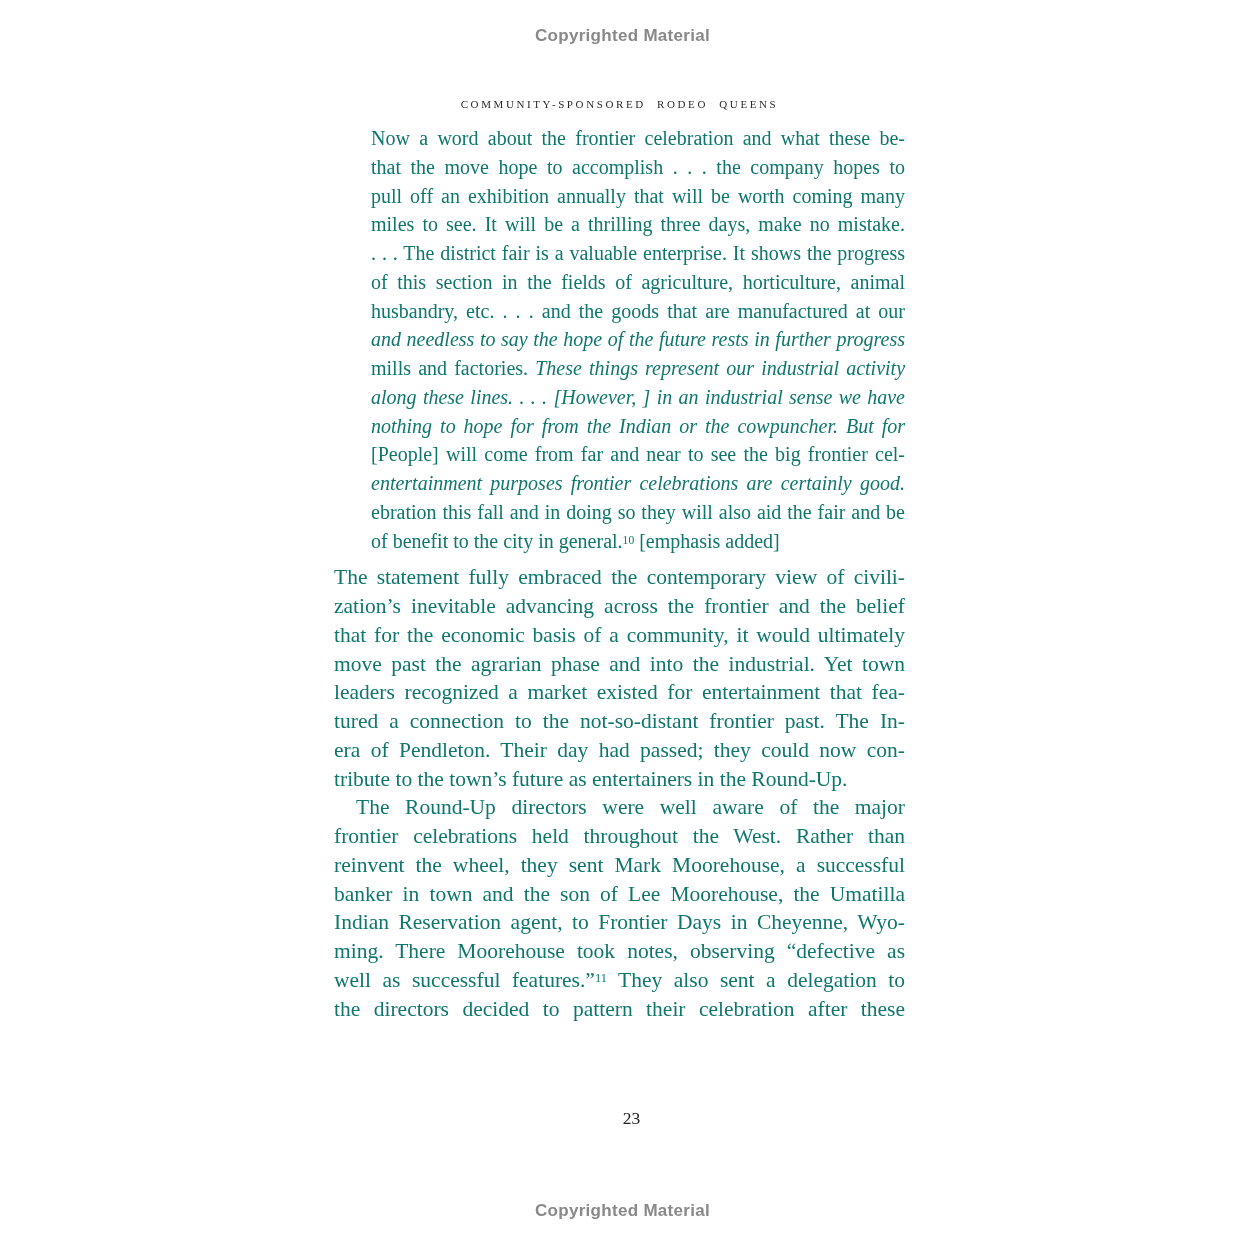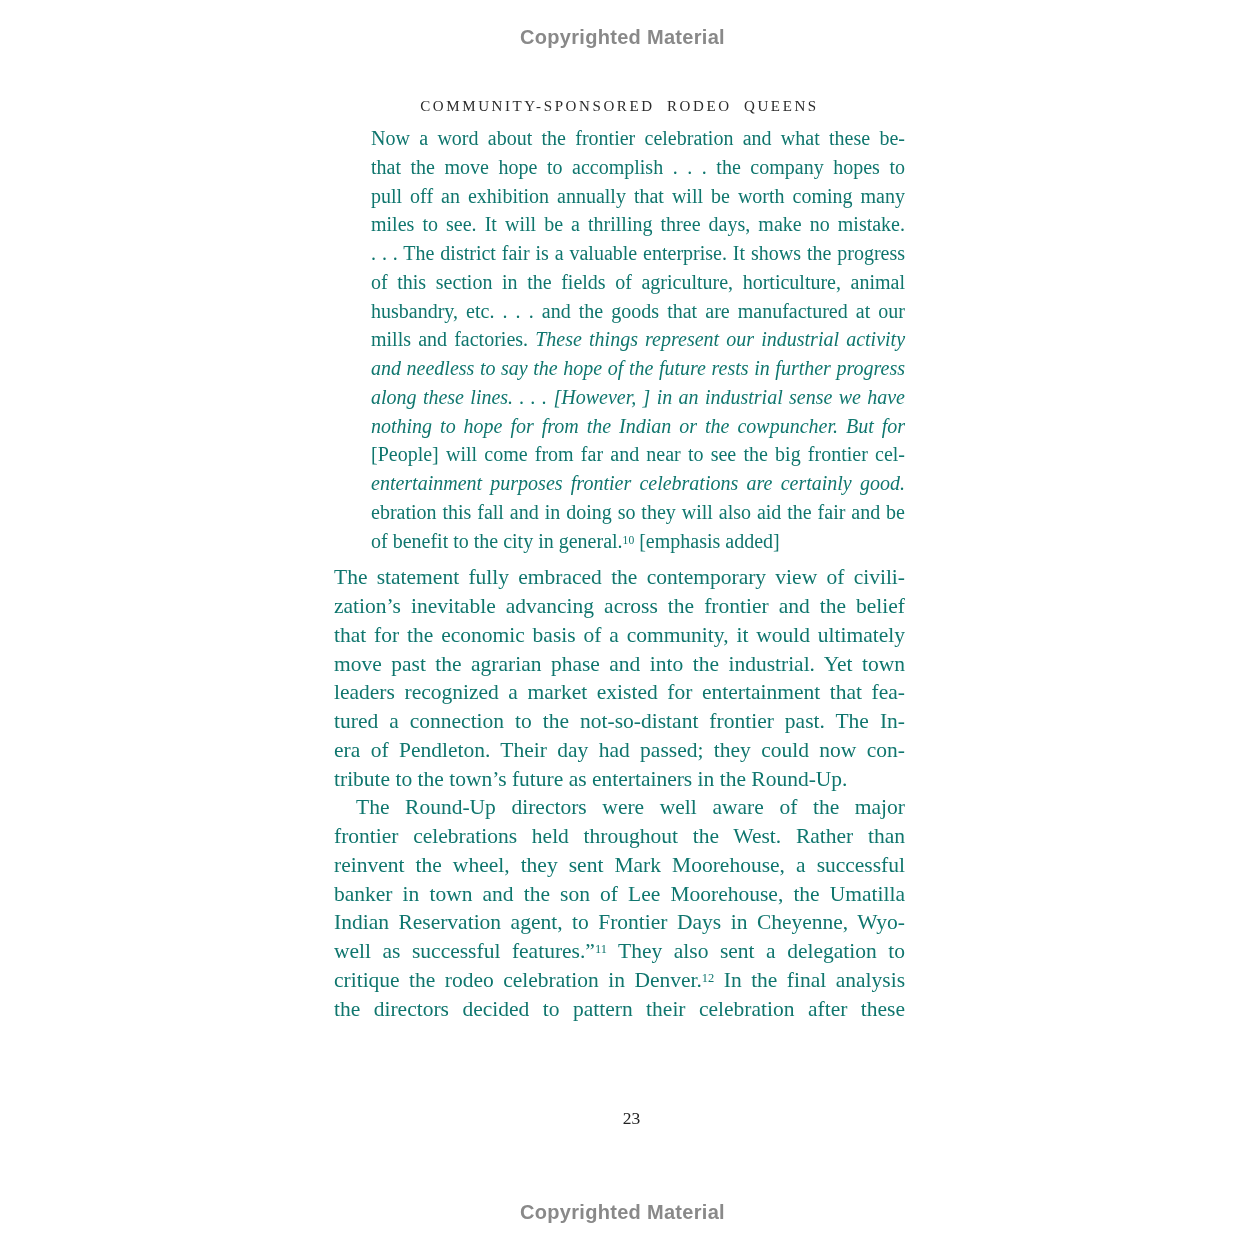--- a/index.html
+++ b/index.html
@@ -1,24 +1,24 @@
 <!DOCTYPE html>
 <html><head>
 <meta charset="utf-8">
 <style>
   html,body{margin:0;padding:0;background:#ffffff;}
   .page{position:relative;width:1245px;height:1245px;background:#ffffff;overflow:hidden;
         font-family:"Liberation Serif",serif;}
   .notice{position:absolute;left:0;width:100%;text-align:center;
           font-family:"Liberation Sans",sans-serif;font-weight:bold;
-          font-size:20px;color:#898989;letter-spacing:.3px;}
+          font-size:17px;color:#898989;letter-spacing:.3px;}
   .notice.top{top:26px;}
   .notice.bottom{top:1201px;}
   .running-head{position:absolute;left:334px;top:98px;width:571px;text-align:center;
-          font-size:15px;color:#2a2a2a;letter-spacing:2.6px;word-spacing:6px;}
+          font-size:11px;color:#2a2a2a;letter-spacing:2.6px;word-spacing:6px;}
   .content{position:absolute;left:334px;top:124px;width:571px;color:#0f766e;}
   .quote{margin-left:37px;width:534px;font-size:20px;line-height:28.75px;}
   .bodytext{margin-top:8px;width:571px;font-size:21.5px;line-height:28.75px;}
   .ln{text-align:justify;text-align-last:justify;height:28.75px;}
   .ln.end{text-align-last:auto;}
   .ln.indent{text-indent:22px;}
   .it{font-style:italic;}
   sup.fn{font-size:.58em;line-height:0;vertical-align:.38em;letter-spacing:0;}
   .folio{position:absolute;left:346px;top:1108px;width:571px;text-align:center;
          font-size:17.5px;color:#222222;}
@@ -35,22 +35,22 @@
   <div class="content">
 
     <div class="quote">
       <div class="ln">Now a word about the frontier celebration and what these be-</div>
       <div class="ln">that the move hope to accomplish . . . the company hopes to</div>
       <div class="ln">pull off an exhibition annually that will be worth coming many</div>
       <div class="ln">miles to see. It will be a thrilling three days, make no mistake.</div>
       <div class="ln">. . . The district fair is a valuable enterprise. It shows the progress</div>
       <div class="ln">of this section in the fields of agriculture, horticulture, animal</div>
       <div class="ln">husbandry, etc. . . . and the goods that are manufactured at our</div>
+      <div class="ln it">and needless to say the hope of the future rests in further progress</div>
       <div class="ln"><span>mills and factories. </span><span class="it">These things represent our industrial activity</span></div>
-      <div class="ln it">and needless to say the hope of the future rests in further progress</div>
       <div class="ln it">along these lines. . . . [However, ] in an industrial sense we have</div>
       <div class="ln it">nothing to hope for from the Indian or the cowpuncher. But for</div>
       <div class="ln">[People] will come from far and near to see the big frontier cel-</div>
       <div class="ln it">entertainment purposes frontier celebrations are certainly good.</div>
       <div class="ln">ebration this fall and in doing so they will also aid the fair and be</div>
       <div class="ln end"><span>of benefit to the city in general.</span><sup class="fn">10</sup><span> [emphasis added]</span></div>
     </div>
 
     <div class="bodytext">
       <div>
@@ -62,22 +62,22 @@
         <div class="ln">tured a connection to the not-so-distant frontier past. The In-</div>
         <div class="ln">era of Pendleton. Their day had passed; they could now con-</div>
         <div class="ln end">tribute to the town’s future as entertainers in the Round-Up.</div>
       </div>
       <div>
         <div class="ln indent">The Round-Up directors were well aware of the major</div>
         <div class="ln">frontier celebrations held throughout the West. Rather than</div>
         <div class="ln">reinvent the wheel, they sent Mark Moorehouse, a successful</div>
         <div class="ln">banker in town and the son of Lee Moorehouse, the Umatilla</div>
         <div class="ln">Indian Reservation agent, to Frontier Days in Cheyenne, Wyo-</div>
+        <div class="ln">ming. There Moorehouse took notes, observing “defective as</div>
         <div class="ln"><span>well as successful features.”</span><sup class="fn">11</sup><span> They also sent a delegation to</span></div>
-        <div class="ln"><span>critique the rodeo celebration in Denver.</span><sup class="fn">12</sup><span> In the final analysis</span></div>
         <div class="ln">the directors decided to pattern their celebration after these</div>
       </div>
     </div>
 
   </div>
 
   <div class="folio">23</div>
 
   <div class="notice bottom">Copyrighted Material</div>
 

